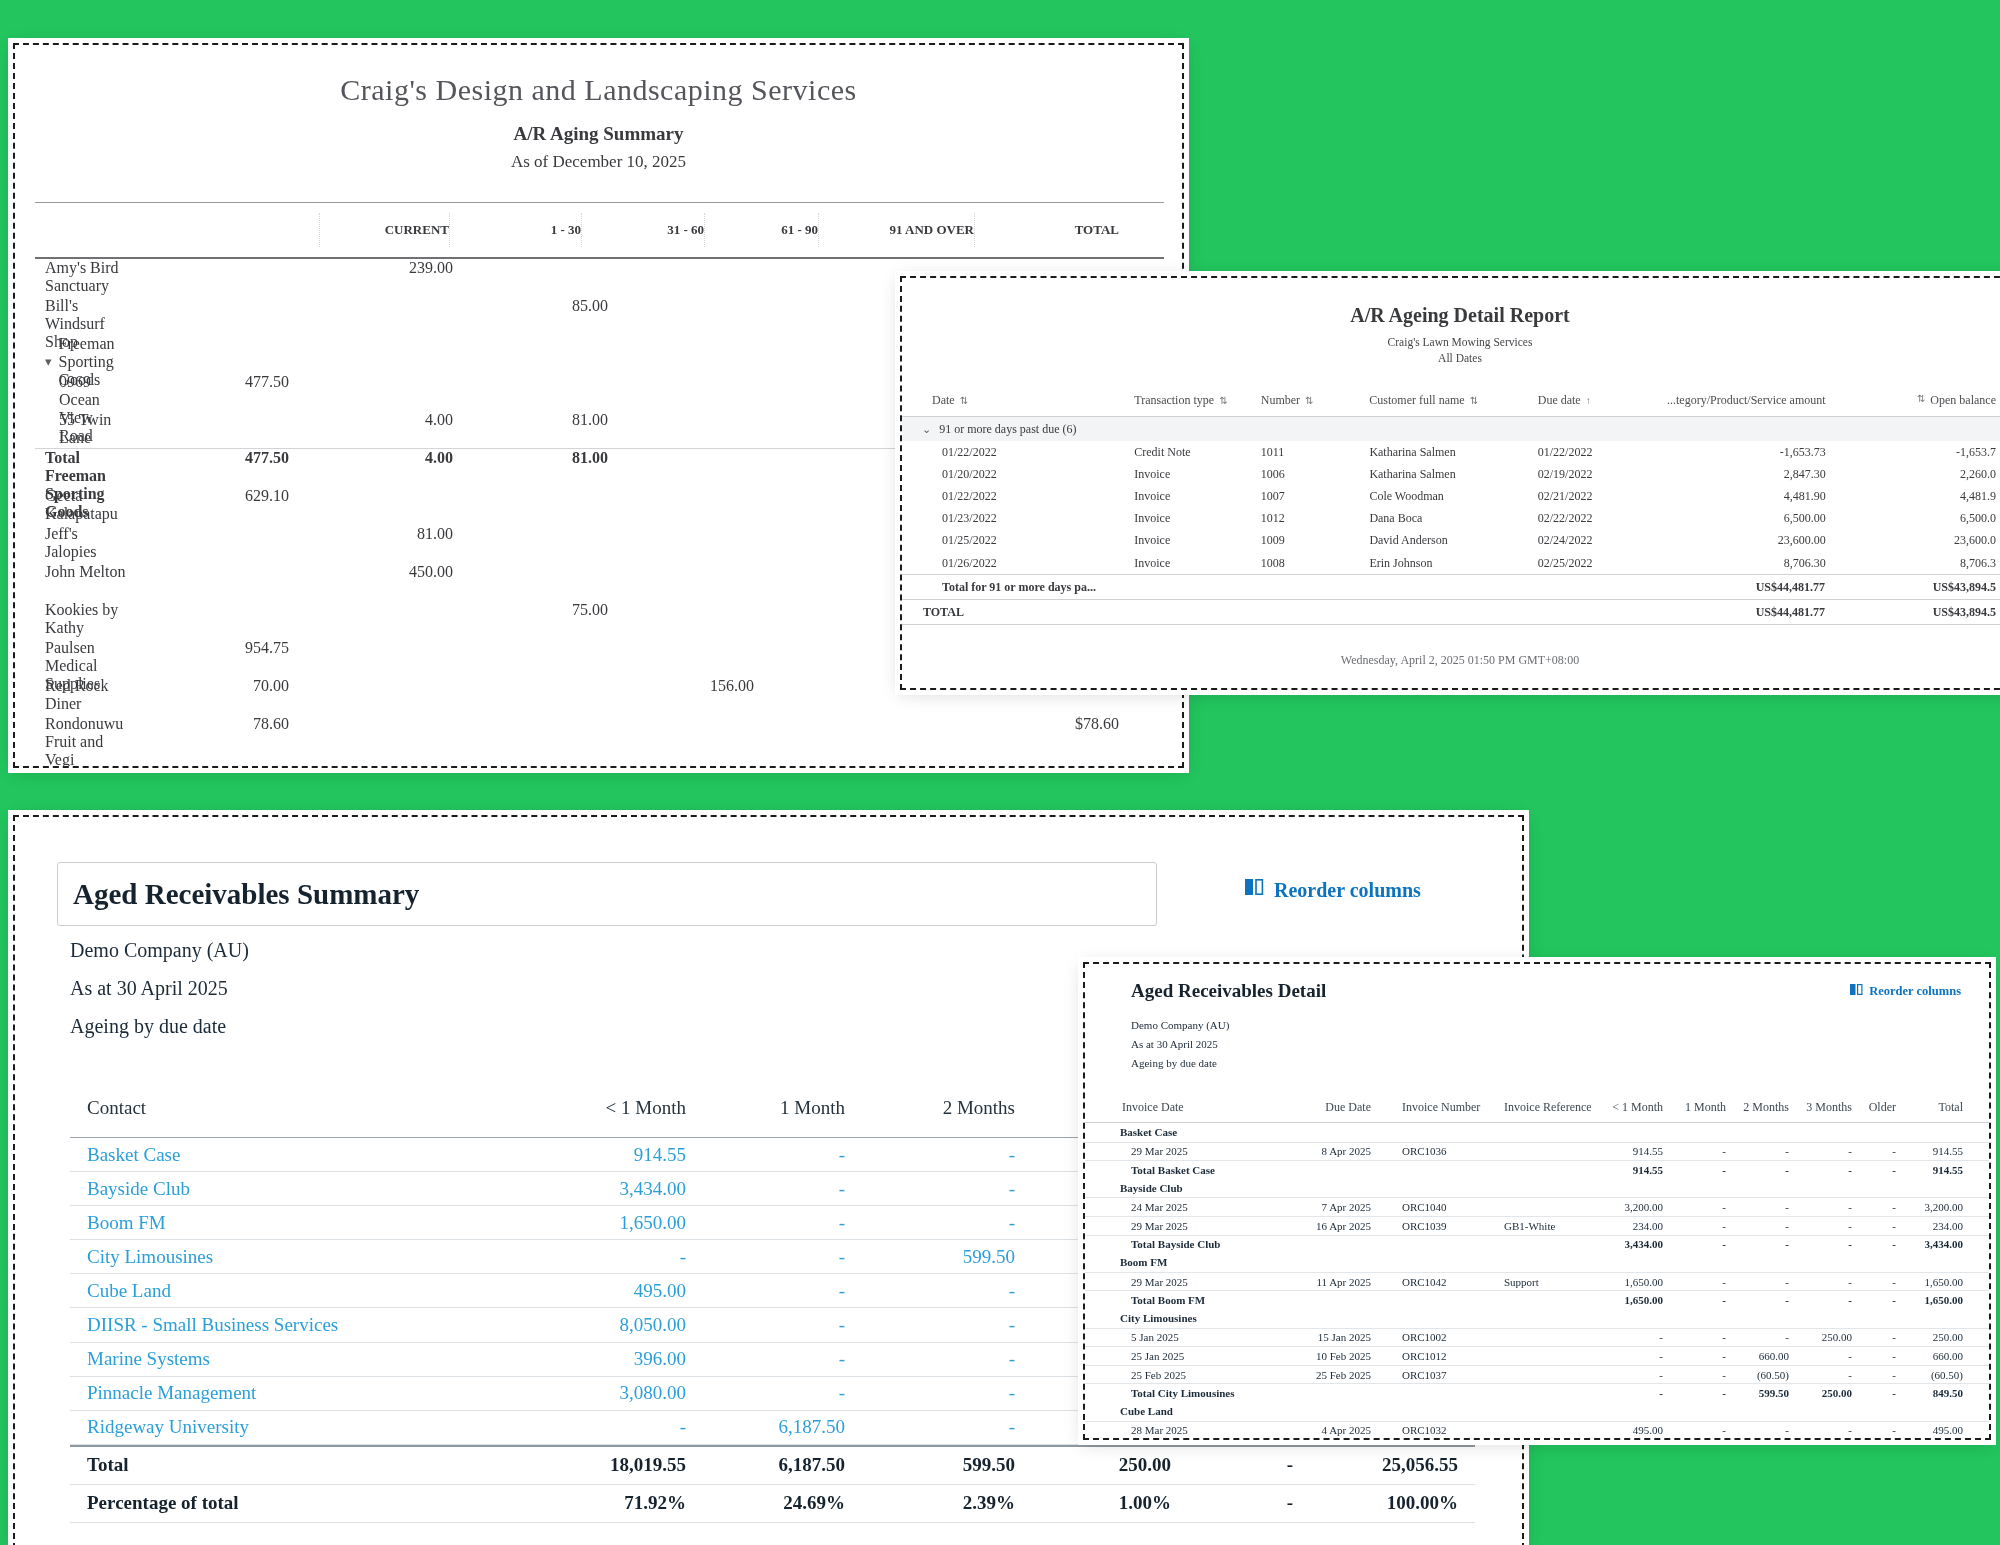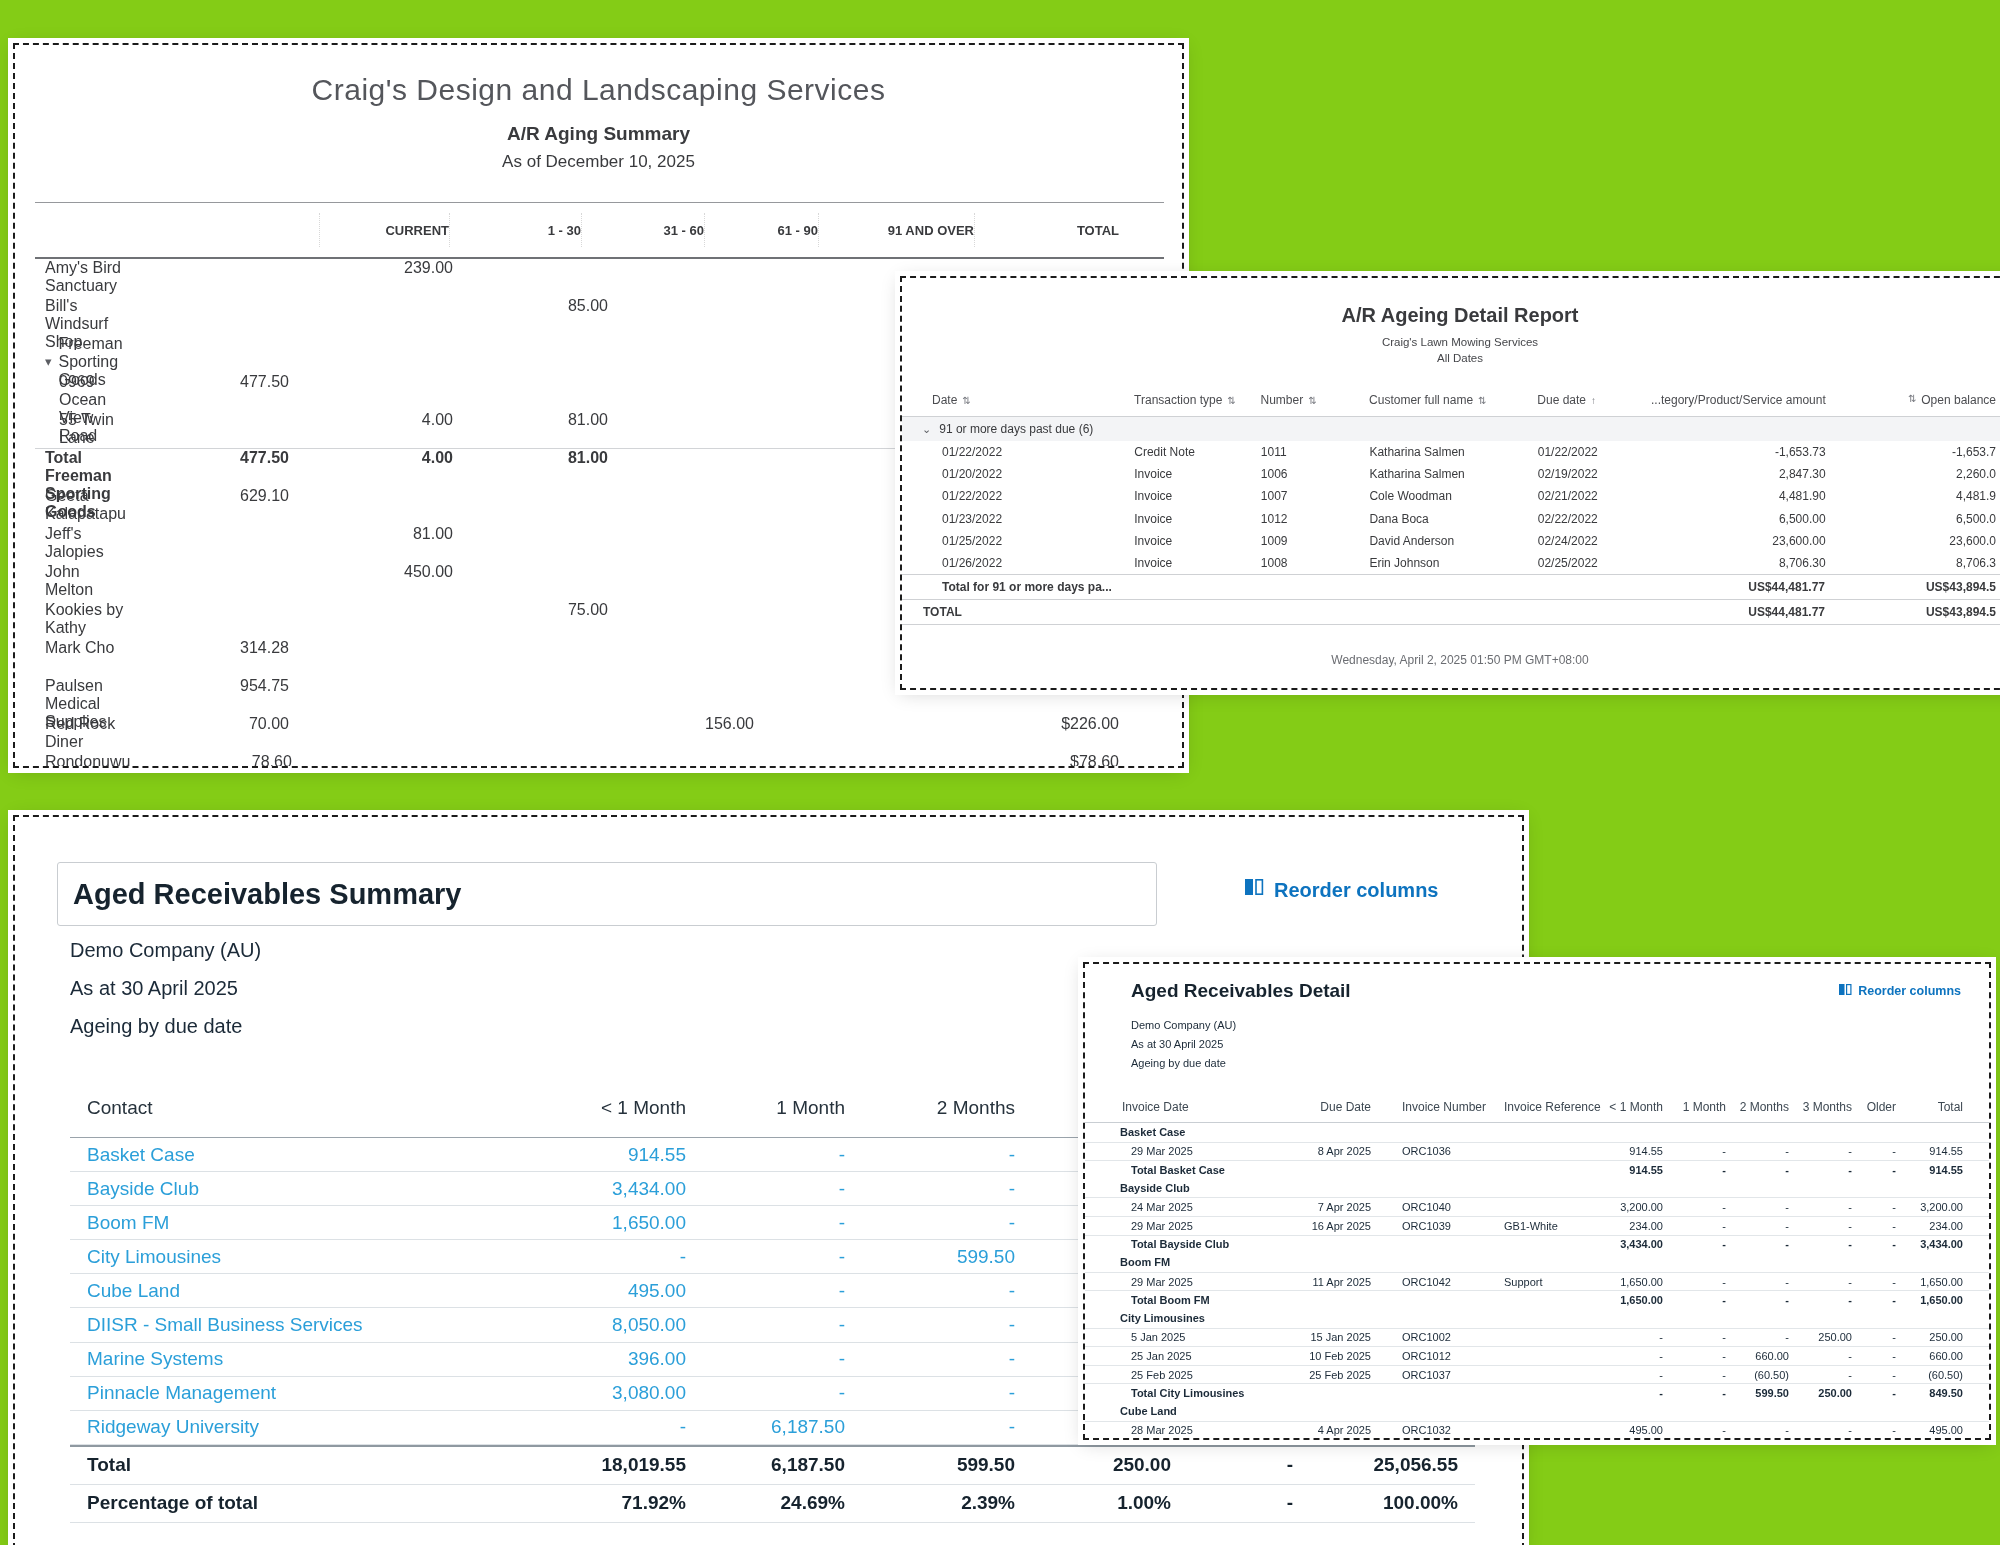--- a/index.html
+++ b/index.html
@@ -1,17 +1,17 @@
 <!DOCTYPE html>
 <html><head>
 <meta charset="utf-8">
 <style>
   html,body{margin:0;padding:0;background:#f6f6f6;}
-  #canvas{position:relative;width:2000px;height:1545px;background:#84cc16;overflow:hidden;
-          font-family:Liberation Sans, sans-serif;}
+  #canvas{position:relative;width:2000px;height:1545px;background:#22c55e;overflow:hidden;
+          font-family:Liberation Serif, serif;}
   .window{position:absolute;background:#fff;border:2px dashed #1b1b1b;
           box-shadow:0 0 0 5px #fff,0 3px 18px rgba(0,0,0,.18);box-sizing:border-box;}
   
   #win1{left:13px;top:43px;width:1171px;height:725px;overflow:hidden;}
   .qb-title{margin-top:28px;text-align:center;font-size:30px;color:#54565b;letter-spacing:.5px;}
   .qb-sub{margin-top:16px;text-align:center;font-size:19px;font-weight:bold;color:#393a3d;}
   .qb-asof{margin-top:7px;text-align:center;font-size:17px;color:#393a3d;}
   .qb-table{margin:30px 18px 0 20px;border-top:1px solid #96989c;}
   .qb-hrow{display:flex;align-items:center;height:54px;font-size:13px;font-weight:bold;color:#393a3d;
            border-bottom:2px solid #6f7175;padding:0 45px 0 10px;}
@@ -216,31 +216,20 @@
             </div>
             <div class="qb-cell c0"></div>
             <div class="qb-cell c1"></div>
             <div class="qb-cell c2">75.00</div>
             <div class="qb-cell c3"></div>
             <div class="qb-cell c4"></div>
             <div class="qb-cell c5"></div>
           </div>
           <div class="qb-row normal">
             <div class="name">
-              <span class="nm-text">Mark Cho</span>
-            </div>
-            <div class="qb-cell c0">314.28</div>
-            <div class="qb-cell c1"></div>
-            <div class="qb-cell c2"></div>
-            <div class="qb-cell c3"></div>
-            <div class="qb-cell c4"></div>
-            <div class="qb-cell c5"></div>
-          </div>
-          <div class="qb-row normal">
-            <div class="name">
               <span class="nm-text">Paulsen Medical Supplies</span>
             </div>
             <div class="qb-cell c0">954.75</div>
             <div class="qb-cell c1"></div>
             <div class="qb-cell c2"></div>
             <div class="qb-cell c3"></div>
             <div class="qb-cell c4"></div>
             <div class="qb-cell c5">$954.75</div>
           </div>
           <div class="qb-row normal">

